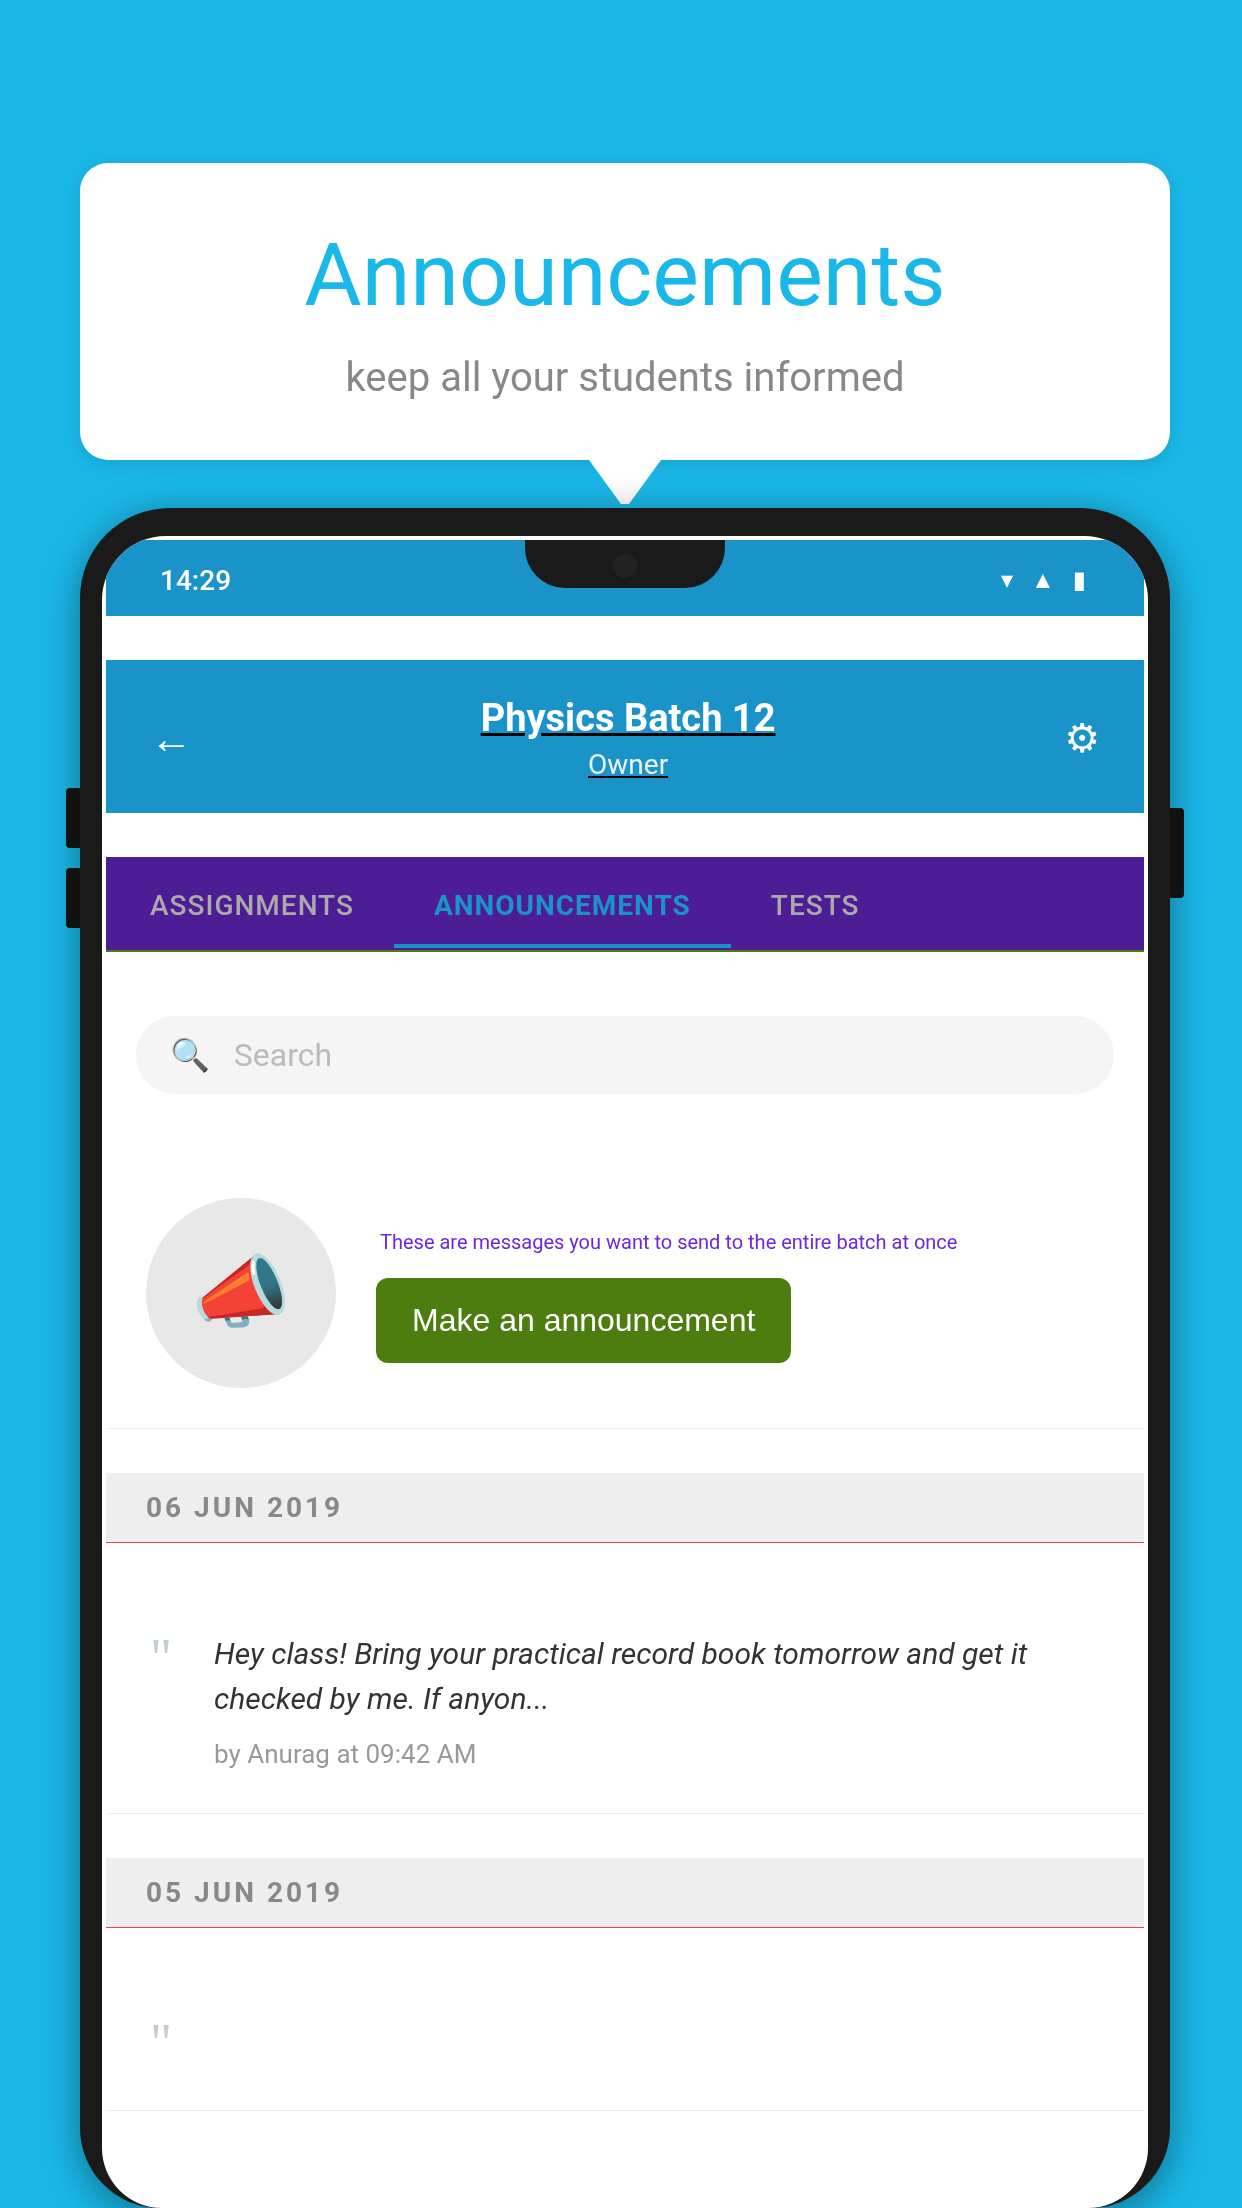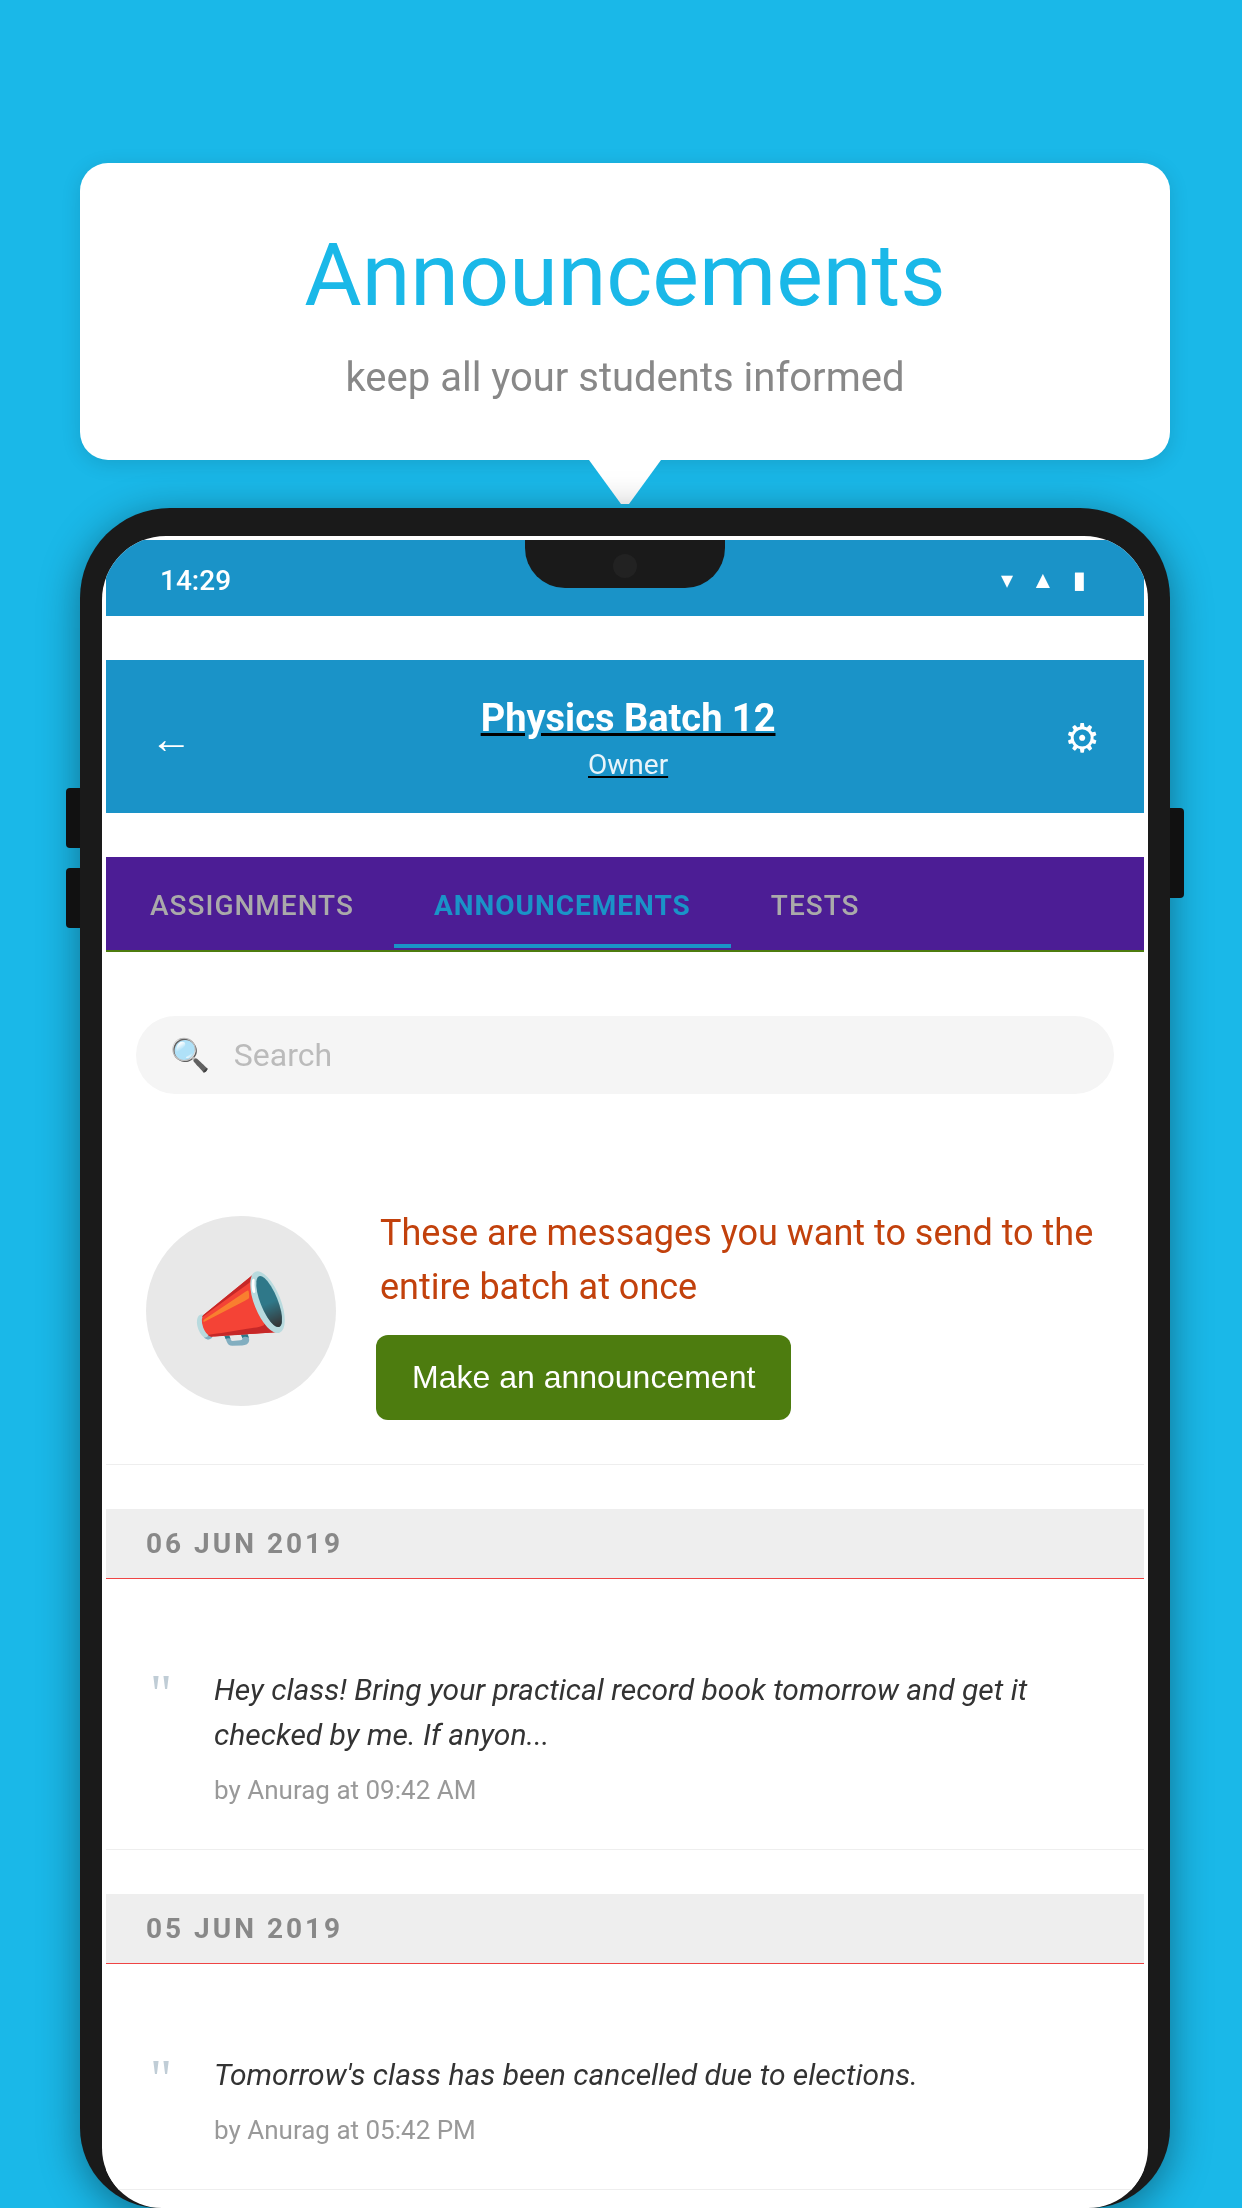--- a/index.html
+++ b/index.html
@@ -254,22 +254,22 @@
       justify-content: center;
       flex-shrink: 0;
     }
     .megaphone-icon {
       font-size: 80px;
     }
     .promo-right {
       flex: 1;
     }
     .promo-text {
-      font-size: 36px;
-      color: #c2410c;
+      font-size: 20px;
+      color: #6d28d9;
       line-height: 1.5;
       margin-bottom: 17px;
     }
     .make-announcement-btn {
       background: #4d7c0f;
       color: white;
       border: none;
       border-radius: 12px;
       padding: 24px 36px;
       font-size: 32px;
@@ -390,21 +390,17 @@
         <div class="announcement-content">
           <div class="announcement-text">Hey class! Bring your practical record book tomorrow and get it checked by me. If anyon...</div>
           <div class="announcement-meta">by Anurag at 09:42 AM</div>
         </div>
       </div>
 
       <div class="date-header">05  JUN  2019</div>
 
       <div class="announcement-item">
         <div class="quote-icon">"</div>
-        <div class="announcement-content">
-          <div class="announcement-text">Tomorrow's class has been cancelled due to elections.</div>
-          <div class="announcement-meta">by Anurag at 05:42 PM</div>
-        </div>
       </div>
 
     </div>
   </div>
 </div>
 
 </body></html>

